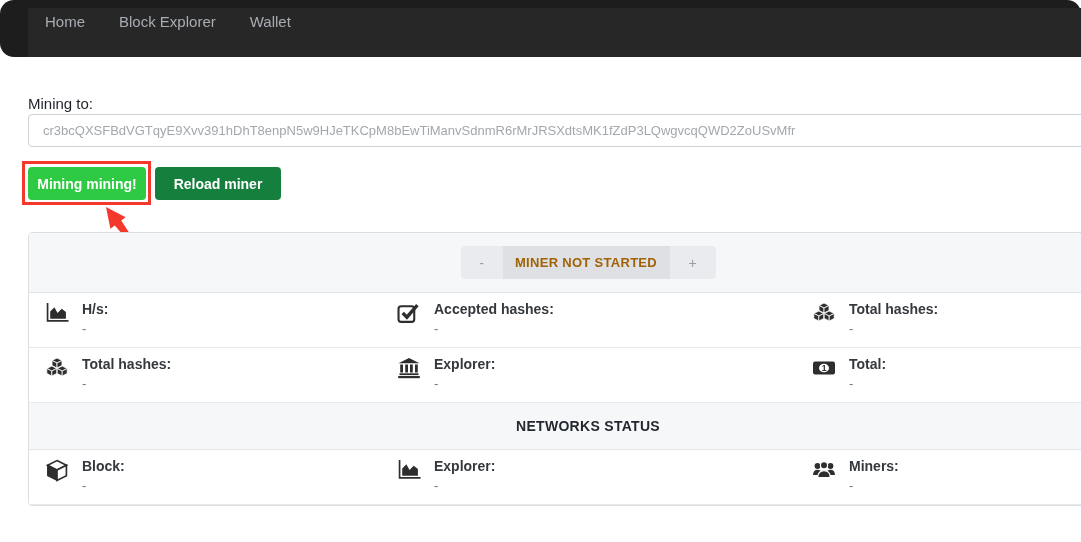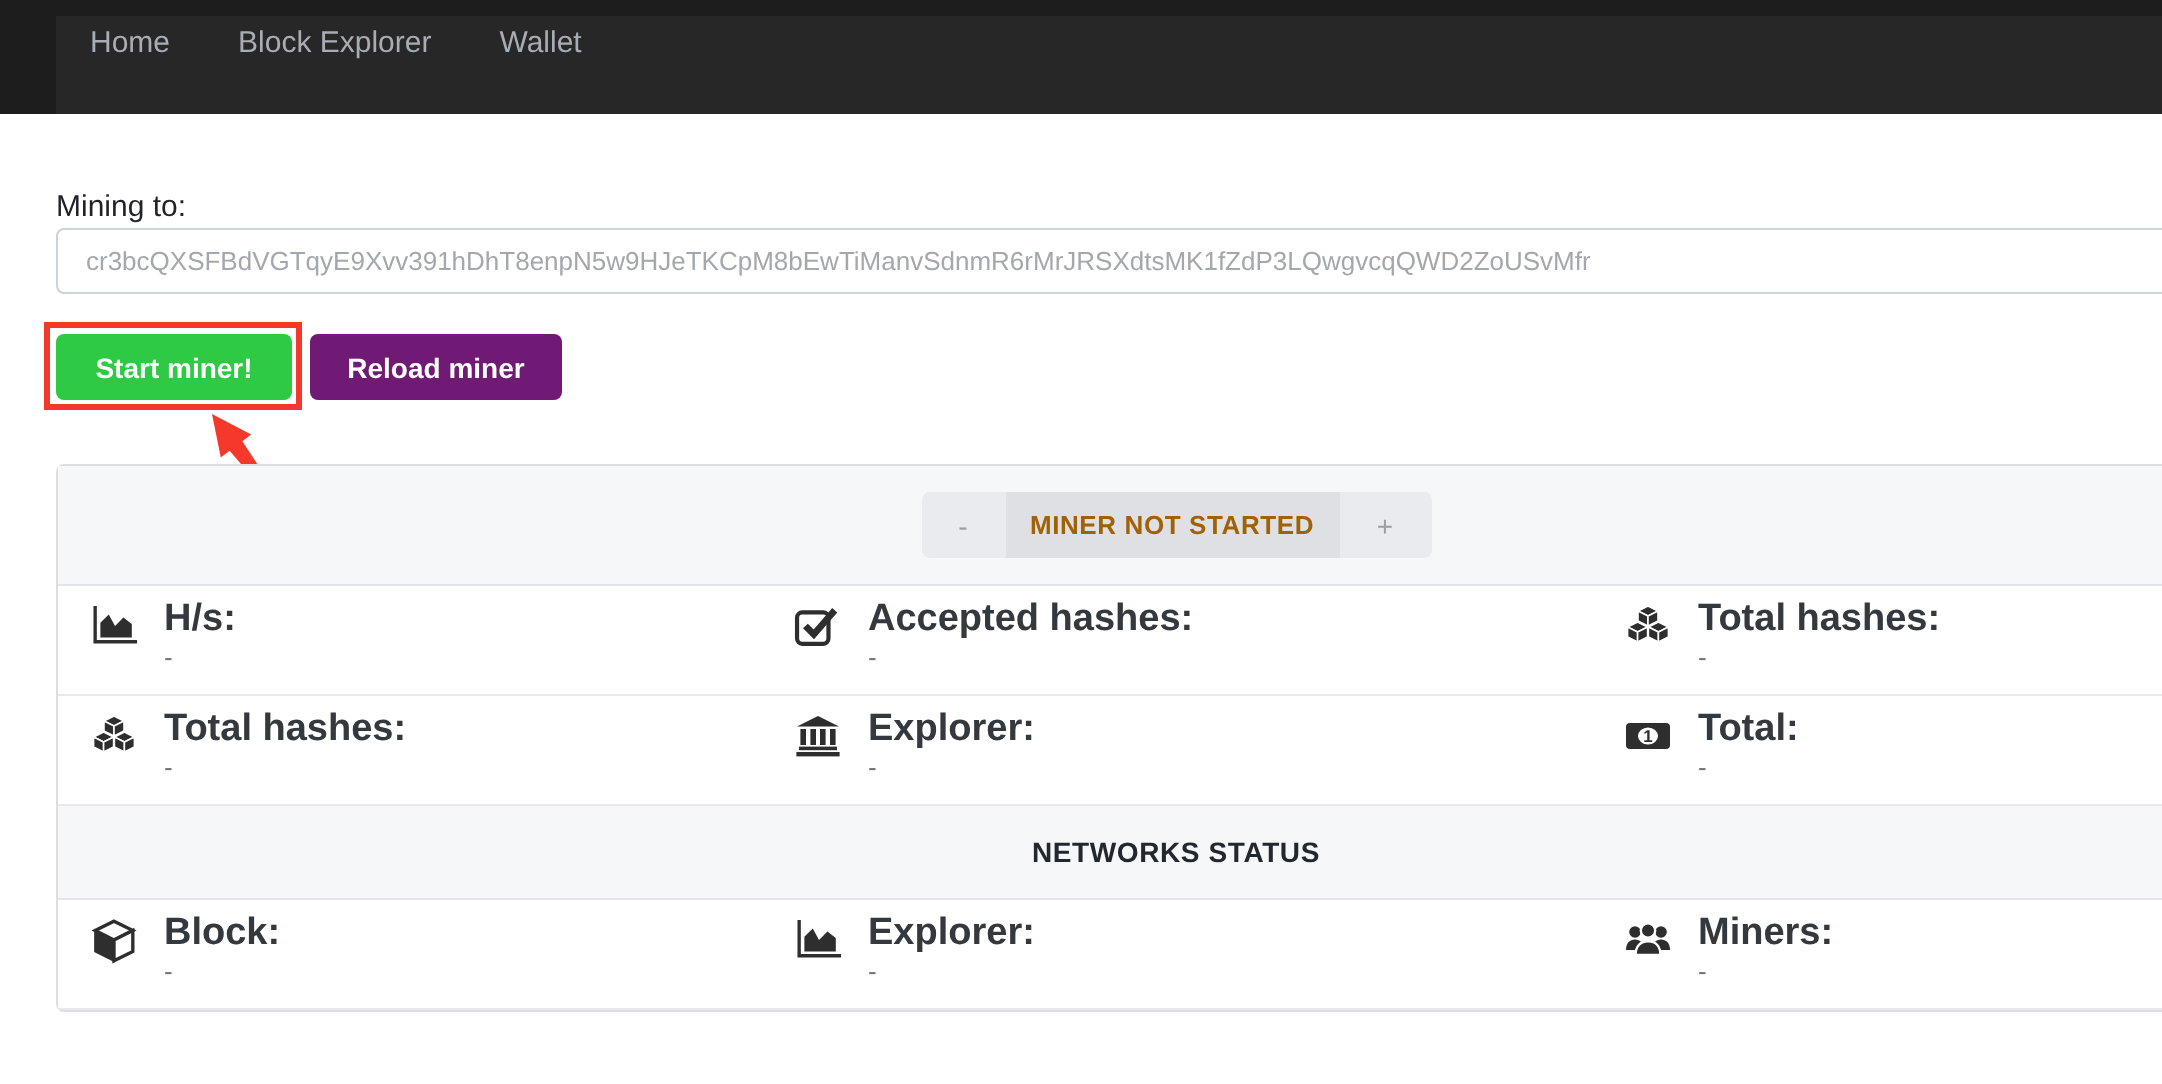--- a/index.html
+++ b/index.html
@@ -1,38 +1,38 @@
 <!DOCTYPE html>
 <html><head>
 <meta charset="utf-8">
 <style>
   * { margin:0; padding:0; box-sizing:border-box; }
   html,body { width:1081px; height:542px; overflow:hidden; background:#fff;
     font-family:"Liberation Sans", sans-serif; }
 
   
-  .navbar { position:absolute; left:0; top:0; width:1081px; height:57px; background:#1d1d1d; }
+  .navbar { position:absolute; left:0; top:0; width:1081px; height:57px; background:#1d1d1d;border-radius:14px; }
   .nav-strip { position:absolute; left:28px; top:8px; right:0; bottom:0; background:#272727; }
   .nav-tabs { position:absolute; left:28px; top:0; height:57px; display:flex; }
   .nav-tab { padding:13px 17px 0; font-size:15px; color:#a8adb3; cursor:pointer; }
   .nav-tab .tab-label { display:inline-block; }
   .nav-tab.active { color:#fff; font-weight:bold; }
   .nav-tab.active .tab-label::after { content:""; display:block; height:2px; background:#fff; margin-top:8px; }
 
   
   .mining-label { position:absolute; left:28px; top:95px; font-size:15px; color:#1f2329; }
   .address-input { position:absolute; left:28px; top:114px; width:1120px; height:33px;
     border:1px solid #ced3d8; border-radius:4px; padding:0 14px; font-size:13px;
     color:#a3a8ad; background:#fff; font-family:"Liberation Sans", sans-serif; outline:none; }
 
   .btn { position:absolute; top:167px; height:33px; border:none; border-radius:4px;
     color:#fff; font-weight:bold; font-size:14px; cursor:pointer;
     font-family:"Liberation Sans", sans-serif; }
   .btn-start { left:28px; width:118px; background:#2eca43; }
-  .btn-reload { left:155px; width:126px; background:#701a75; }
+  .btn-reload { left:155px; width:126px; background:#15803d; }
 
   
   .hl-box { position:absolute; left:22px; top:161px; width:129px; height:44px;
     border:3px solid #f4392c; pointer-events:none; }
   .hl-arrow { position:absolute; left:92px; top:200px; pointer-events:none; }
 
   
   .panel { position:absolute; left:28px; top:232px; width:1120px; height:274px;
     border:1px solid #dbdfe2; border-radius:4px; background:#fff; }
   .panel-head { height:60px; background:#f6f7f9; border-bottom:1px solid #e3e6e9;
@@ -40,21 +40,21 @@
   .miner-group { display:flex; height:33px; }
   .seg { border:none; font-family:"Liberation Sans", sans-serif; cursor:pointer; }
   .seg-minus { width:42px; background:#e9ebee; color:#98a0a6; font-size:14px; border-radius:4px 0 0 4px; }
   .seg-status { width:167px; background:#dee0e3; color:#a16207; font-size:13px; font-weight:bold; letter-spacing:.3px; }
   .seg-plus { width:46px; background:#e9ebee; color:#98a0a6; font-size:14px; border-radius:0 4px 4px 0; }
 
   .stat-row { height:55px; border-bottom:1px solid #e7e9ea; display:grid;
     grid-template-columns:352px 415px auto; background:#fff; }
   .stat-cell { padding:7px 15px 0; display:flex; gap:12px; align-items:flex-start; }
   .stat-icon { width:26px; flex:0 0 26px; padding-top:2px; }
-  .stat-label { font-size:19px; font-weight:bold; color:#34393e; line-height:19px; }
+  .stat-label { font-size:14px; font-weight:bold; color:#34393e; line-height:19px; }
   .stat-value { font-size:13px; color:#707478; line-height:16px; margin-top:2px; }
 
   .net-band { height:47px; background:#f6f7f9; border-bottom:1px solid #e3e6e9;
     display:flex; align-items:center; justify-content:center;
     font-size:14px; font-weight:bold; color:#23282e; letter-spacing:.3px; }
 
   svg { display:block; }
 </style>
 </head>
 <body>
@@ -64,21 +64,21 @@
   <div class="nav-tabs">
     <div class="nav-tab"><span class="tab-label">Home</span></div>
     <div class="nav-tab"><span class="tab-label">Block Explorer</span></div>
     <div class="nav-tab"><span class="tab-label">Wallet</span></div>
   </div>
 </div>
 
 <div class="mining-label">Mining to:</div>
 <input class="address-input" type="text" value="cr3bcQXSFBdVGTqyE9Xvv391hDhT8enpN5w9HJeTKCpM8bEwTiManvSdnmR6rMrJRSXdtsMK1fZdP3LQwgvcqQWD2ZoUSvMfr" style="">
 
-<button class="btn btn-start">Start miner!</button>
+<button class="btn btn-start">Mining mining!</button>
 <button class="btn btn-reload">Reload miner</button>
 
 <div class="hl-box"></div>
 <svg class="hl-arrow" width="78" height="80" viewBox="0 0 78 80">
   <polygon points="14,7 33.6,17.3 29.2,20.6 62,71 22.8,25.4 18.4,28.7" fill="#f4392c"></polygon>
 </svg>
 
 <div class="panel">
 
   <div class="panel-head">

